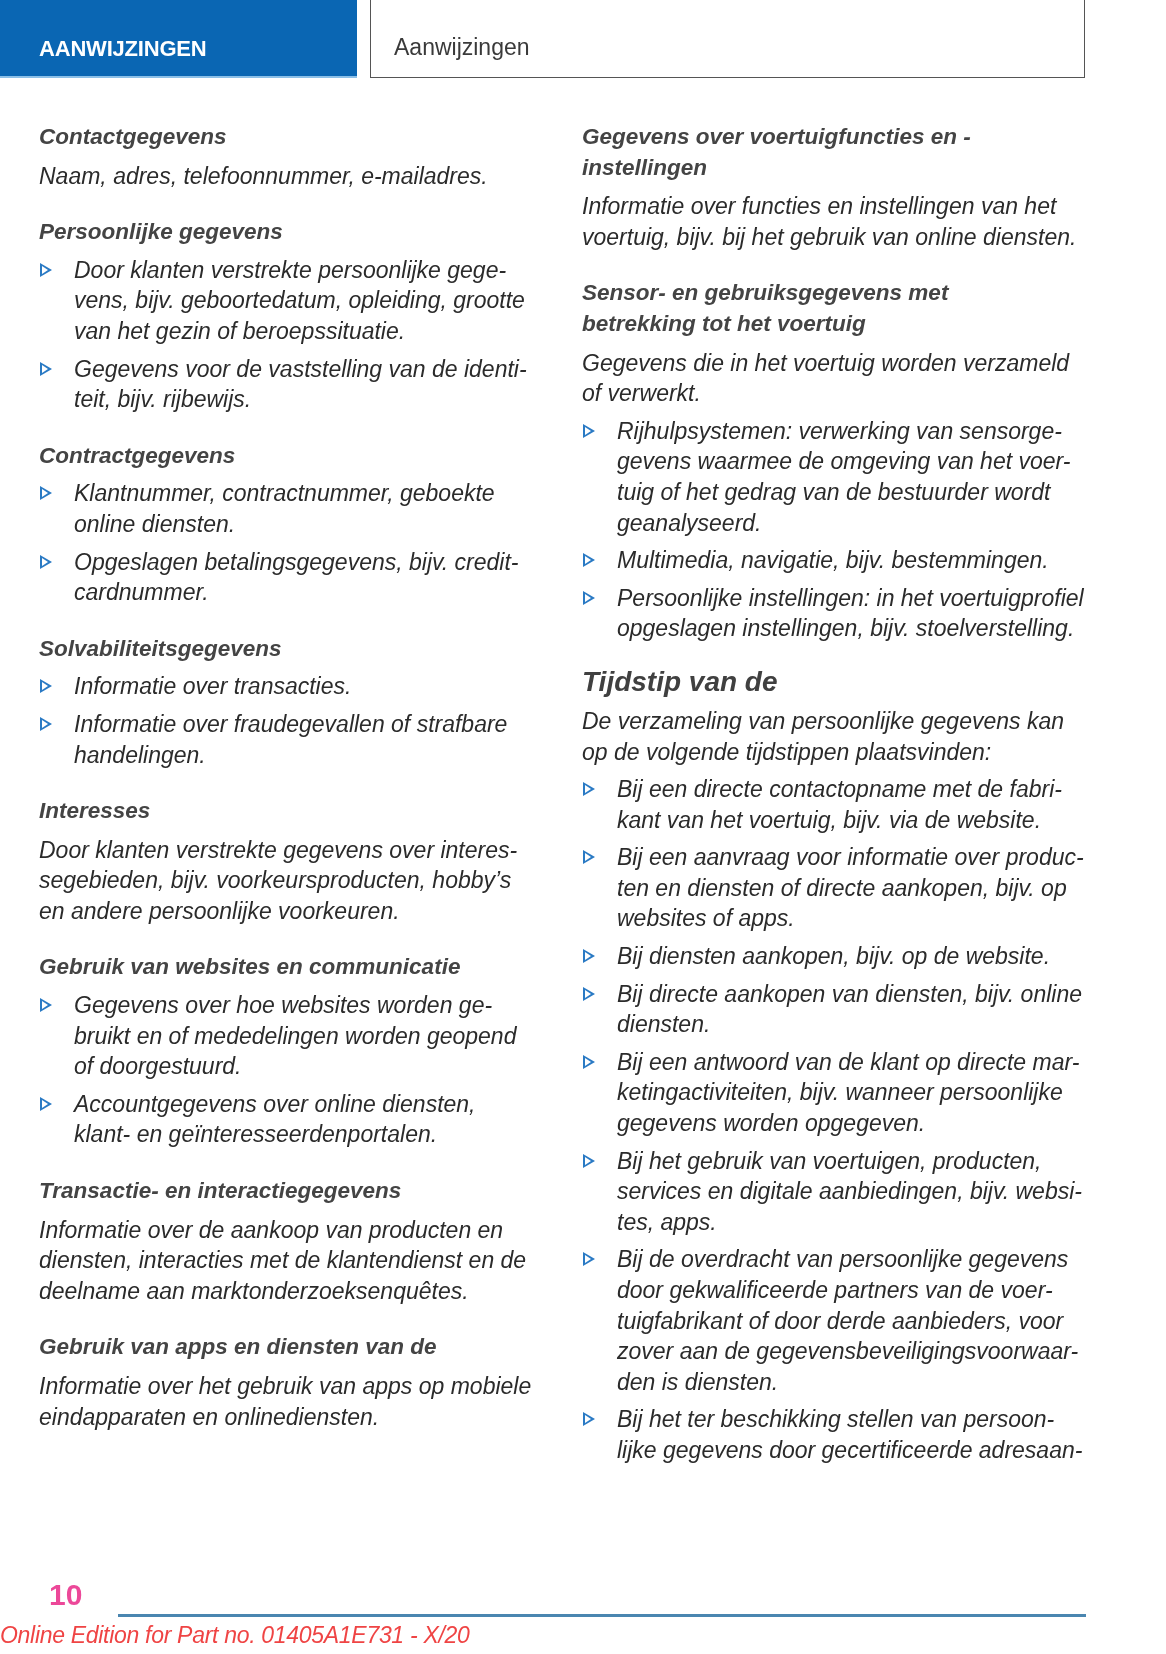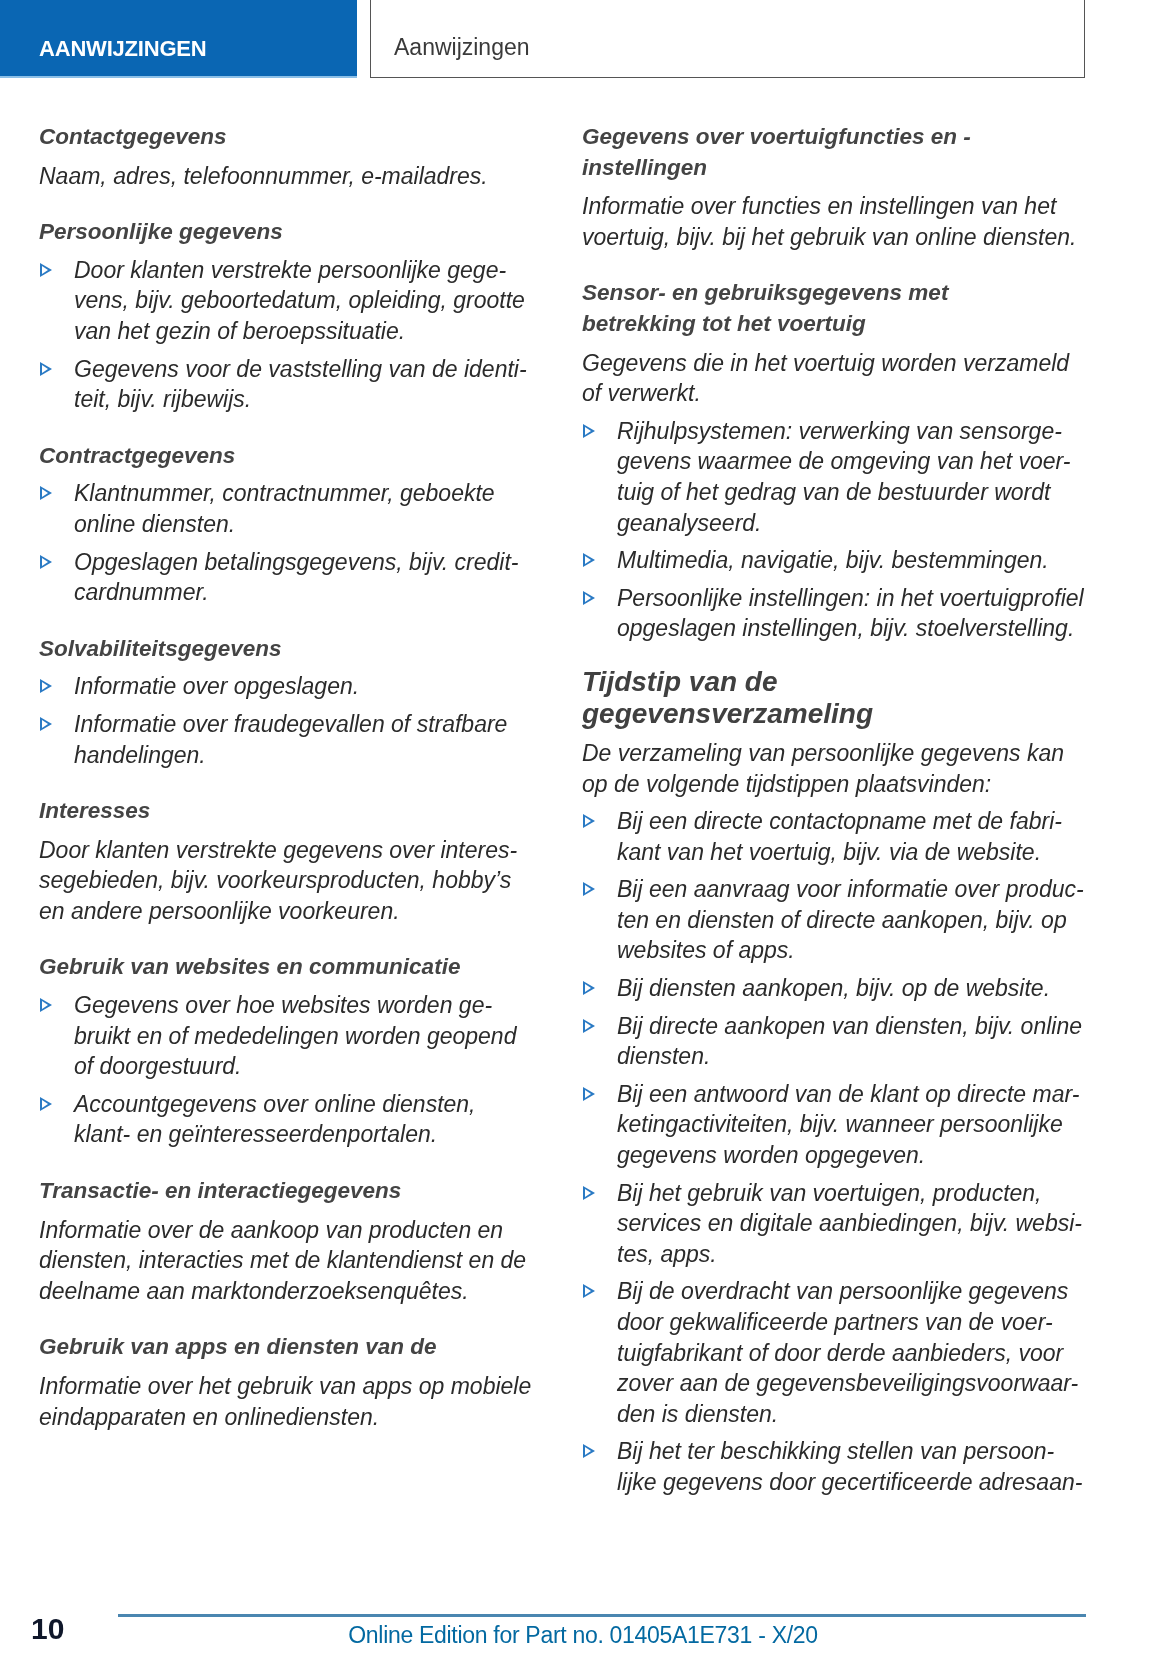--- a/index.html
+++ b/index.html
@@ -20,23 +20,23 @@
   .h { font-weight:bold; font-size:22.5px; color:#444; line-height:30.6px; white-space:nowrap; }
   .h-blue { font-weight:bold; font-size:28px; color:#404040; line-height:32px; white-space:nowrap; }
   .section { margin-bottom:26px;font-style:italic; }
   .para { margin-top:8px; }
   .bullet { position:relative; padding-left:35px; margin-top:7px; }
   .bullet .tri { position:absolute; left:1px; top:8px; width:0; height:0;
                  border-top:7px solid transparent; border-bottom:7px solid transparent; border-left:12px solid #2a7ac4; }
   .bullet .tri::after { content:""; position:absolute; left:-10px; top:-4px; width:0; height:0;
                  border-top:4px solid transparent; border-bottom:4px solid transparent; border-left:6.5px solid #fff; }
 
-  .page-num { position:absolute; left:31px; top:1578px; font-weight:bold; font-size:30px; color:#0f172a;margin-top:34px; }
+  .page-num { position:absolute; left:49px; top:1578px; font-weight:bold; font-size:30px; color:#ec4899; }
   .footer-rule { position:absolute; left:118px; top:1614px; width:968px; height:3px; background:#4a86b0; }
-  .footer-text { position:absolute; left:0; width:1166px; top:1622px; text-align:center; font-size:23px; color:#0369a1; letter-spacing:-0.3px; }
+  .footer-text { position:absolute; left:0; width:1166px; top:1622px; font-size:23px; color:#ef4444; letter-spacing:-0.3px;font-style:italic; }
 </style>
 </head>
 <body>
 
 <div class="tab-blue">
   <span>AANWIJZINGEN</span>
 </div>
 <div class="tab-outline">
   <span>Aanwijzingen</span>
 </div>
@@ -72,21 +72,21 @@
       <div class="bullet">
         <span class="tri"></span>
         <div class="line">Opgeslagen betalingsgegevens, bijv. credit-</div>
         <div class="line">cardnummer.</div>
       </div>
     </div>
     <div class="section">
       <div class="h">Solvabiliteitsgegevens</div>
       <div class="bullet">
         <span class="tri"></span>
-        <div class="line">Informatie over opgeslagen.</div>
+        <div class="line">Informatie over transacties.</div>
       </div>
       <div class="bullet">
         <span class="tri"></span>
         <div class="line">Informatie over fraudegevallen of strafbare</div>
         <div class="line">handelingen.</div>
       </div>
     </div>
     <div class="section">
       <div class="h">Interesses</div>
       <div class="para">
@@ -153,21 +153,20 @@
         <div class="line">Multimedia, navigatie, bijv. bestemmingen.</div>
       </div>
       <div class="bullet">
         <span class="tri"></span>
         <div class="line">Persoonlijke instellingen: in het voertuigprofiel</div>
         <div class="line">opgeslagen instellingen, bijv. stoelverstelling.</div>
       </div>
     </div>
     <div class="section" style="margin-top: -4px;">
       <div class="h-blue">Tijdstip van de</div>
-      <div class="h-blue">gegevensverzameling</div>
       <div class="para">
         <div class="line">De verzameling van persoonlijke gegevens kan</div>
         <div class="line">op de volgende tijdstippen plaatsvinden:</div>
       </div>
       <div class="bullet">
         <span class="tri"></span>
         <div class="line">Bij een directe contactopname met de fabri-</div>
         <div class="line">kant van het voertuig, bijv. via de website.</div>
       </div>
       <div class="bullet">

